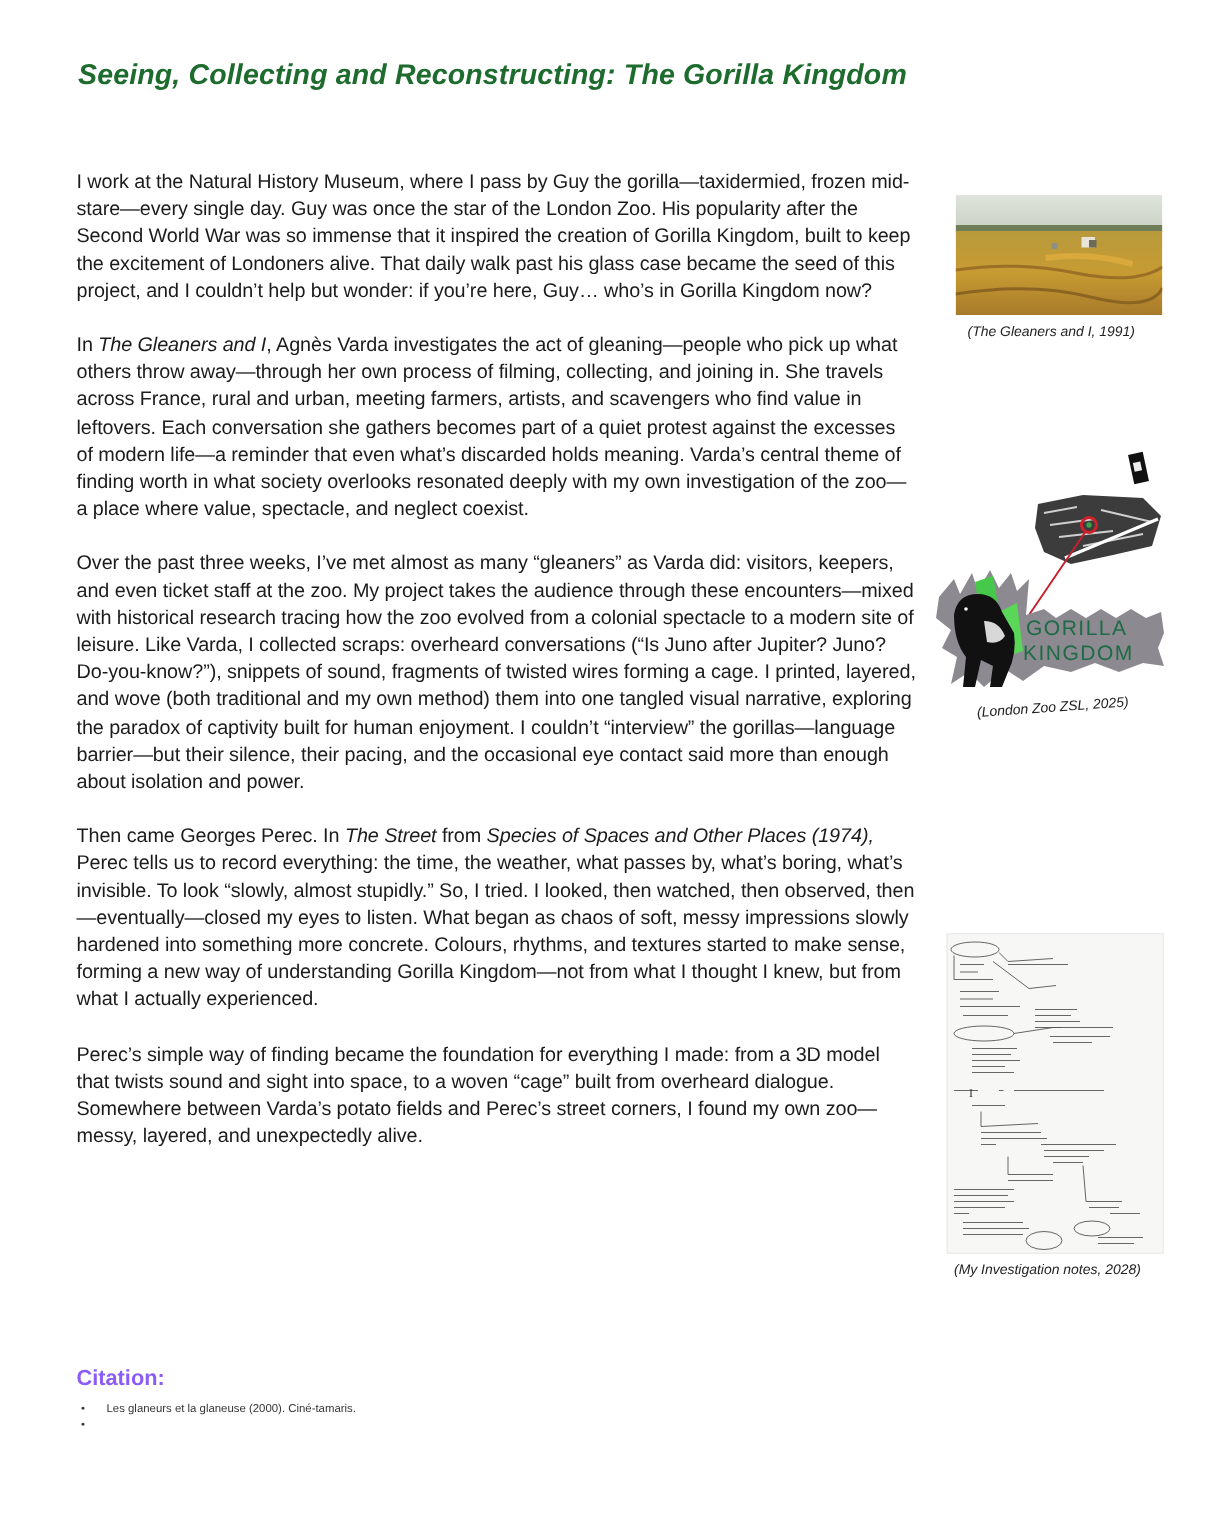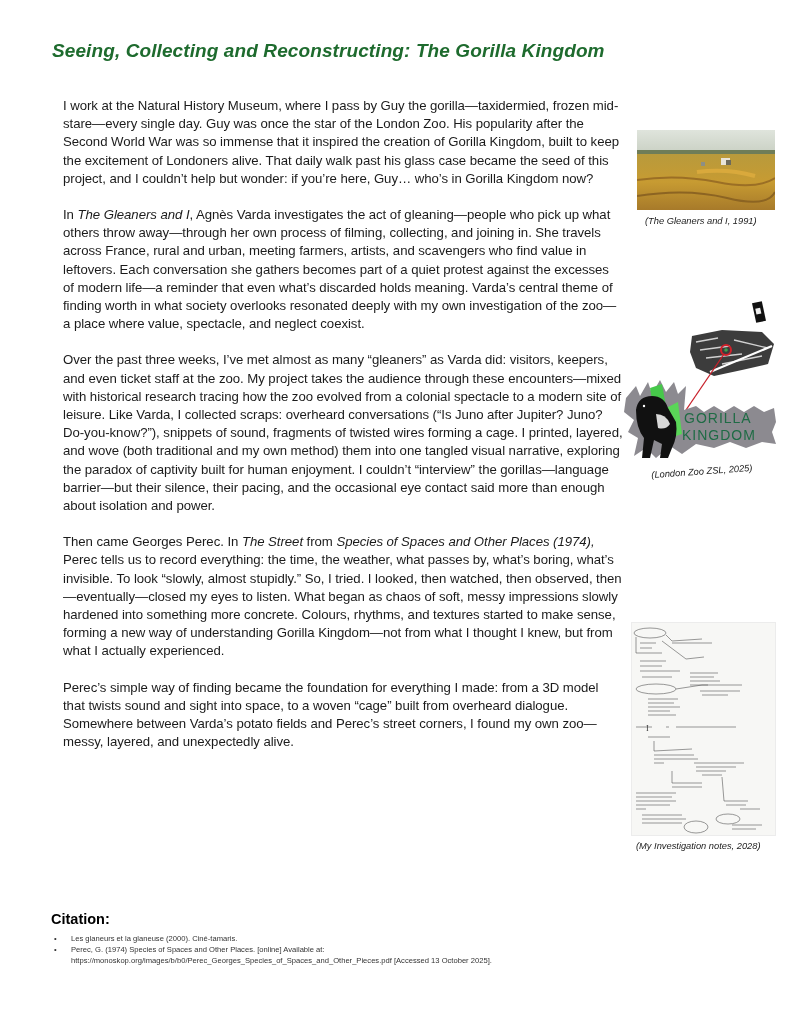--- a/index.html
+++ b/index.html
@@ -1,24 +1,24 @@
 <!DOCTYPE html>
 <html><head>
 <meta charset="utf-8">
 <style>
   html, body { margin: 0; padding: 0; background: #ffffff; }
   body { width: 804px; height: 1024px; position: relative; overflow: hidden;
          font-family: "Liberation Sans", "DejaVu Sans", sans-serif; color: #1b1b1b; }
   .title { position: absolute; left: 52px; top: 40px; margin: 0;
            font-size: 19px; font-weight: bold; font-style: italic; color: #1e6b2e;
            letter-spacing: 0.1px; white-space: nowrap; }
-  .body-col { position: absolute; left: 51px; top: 97px; width: 560px; margin-left: 12px; }
+  .body-col { position: absolute; left: 51px; top: 112px; width: 560px; }
   .para { margin: 0 0 18px 0; font-size: 13.2px; line-height: 18.2px; letter-spacing: -0.05px; }
   .para i { font-style: italic; }
-  .cite-heading { position: absolute; left: 51px; top: 911px; margin: 0; font-size: 14.5px; font-weight: bold; color: #000000; }
+  .cite-heading { position: absolute; left: 51px; top: 911px; margin: 0; font-size: 14.5px; font-weight: bold; color: #8b5cf6; }
   .cite-list { position: absolute; left: 51px; top: 933px; width: 560px; margin: 0; padding: 0; list-style: none; }
   .cite-list li { position: relative; padding-left: 20px; font-size: 7.6px; line-height: 11px; color: #333; }
   .cite-list li .bullet { position: absolute; left: 3px; top: 0; }
   .fig { position: absolute; }
   .caption { position: absolute; font-size: 9.3px; font-style: italic; color: #222; white-space: nowrap; }
   
   .fig1 { left: 637px; top: 130px; width: 138px; height: 80px; overflow: hidden; }
   
   .fig2 { left: 622px; top: 298px; width: 178px; height: 170px; }
   
@@ -116,14 +116,14 @@
       <ellipse cx="64" cy="204" rx="12" ry="6"></ellipse>
     </g>
     <text x="14" y="108" font-family="Liberation Serif, serif" font-size="8" fill="#333">I</text>
   </svg>
 </div>
 <div class="caption" style="left:636px; top:841px;">(My Investigation notes, 2028)</div>
 
 <h2 class="cite-heading">Citation:</h2>
 <ul class="cite-list">
   <li><span class="bullet">•</span><span>Les glaneurs et la glaneuse (2000). Ciné-tamaris.</span></li>
-  <li><span class="bullet">•</span><span>Perec, G. (1974) Species of Spaces and Other Places. [online] Available at: https://monoskop.org/images/b/b0/Perec_Georges_Species_of_Spaces_and_Other_Pieces.pdf [Accessed 13 October 2025].</span></li>
+  <li><span class="bullet">•</span></li>
 </ul>
 
 </body></html>

